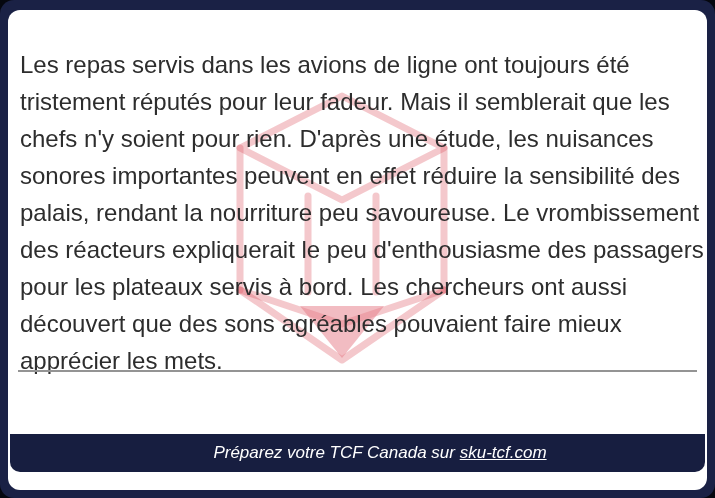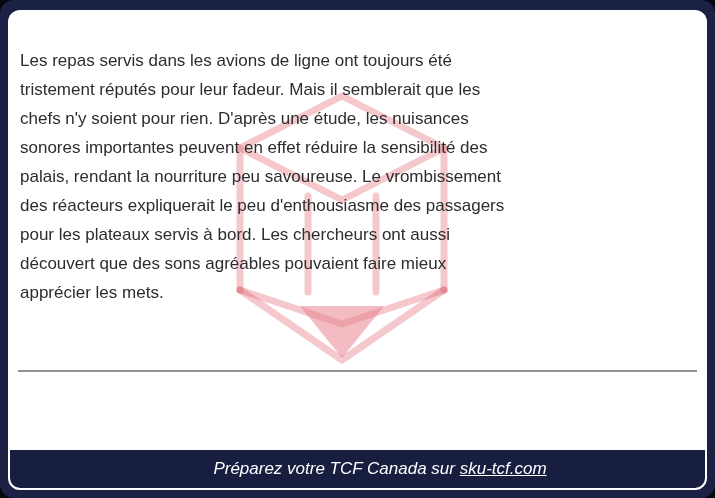--- a/index.html
+++ b/index.html
@@ -10,29 +10,29 @@
   
   .wm-text{position:absolute;z-index:1;font-family:"DejaVu Sans",sans-serif;font-weight:bold;
            font-size:97px;letter-spacing:2px;color:rgba(79,92,122,0.42);
            text-shadow:0 3px 4px rgba(79,92,122,0.22);user-select:none;}
   .wm-sku{left:20px;top:168px;}
   .wm-tcf{left:420px;top:168px;}
   .wm-pencil{position:absolute;left:224px;top:82px;z-index:1;}
 
   
   .passage{position:absolute;z-index:2;left:12px;top:36px;width:694px;
-           font-size:17px;line-height:29px;color:#2d2d2d;white-space:pre;}
+           font-size:24px;line-height:37px;color:#2d2d2d;white-space:pre;}
 
   
   .divider{position:absolute;z-index:2;left:10px;top:360px;width:679px;height:2px;background:#949494;}
   .question{position:absolute;z-index:2;left:10px;top:375px;width:685px;
             font-size:21.5px;font-weight:bold;color:#3a3a3a;}
 
   
-  .footer-bar{position:absolute;z-index:3;left:2px;right:2px;bottom:2px;height:38px;
+  .footer-bar{position:absolute;z-index:3;left:2px;right:2px;bottom:18px;height:38px;
               background:#171e40;border-radius:0 0 10px 10px;
               display:flex;align-items:center;justify-content:center;padding-left:45px;}
   .footer-text{font-style:italic;font-size:17px;color:#ffffff;}
   .footer-link{color:#ffffff;text-decoration:underline;font-style:italic;cursor:pointer;}
 </style>
 </head>
 <body>
 
 <div class="stage">
   <div class="frame">

